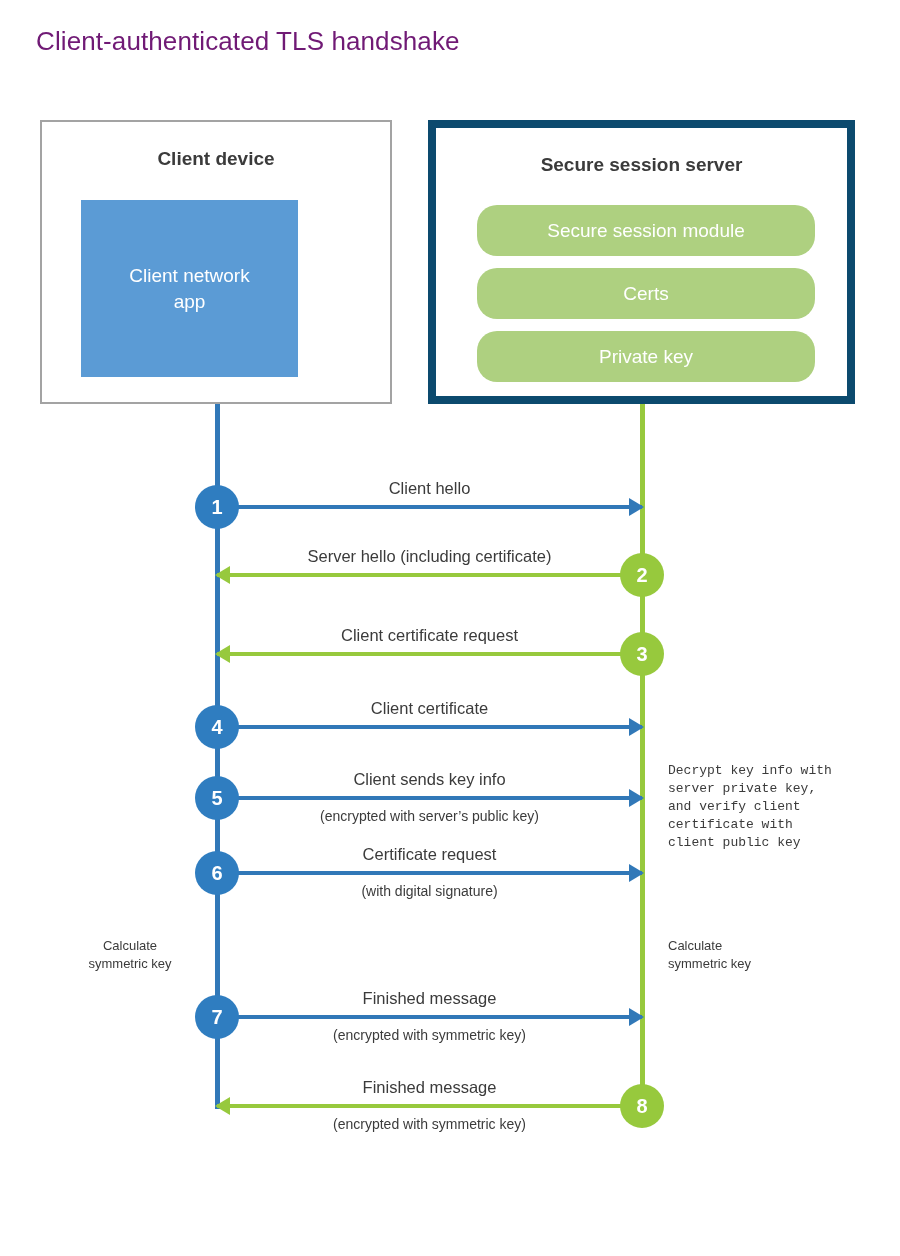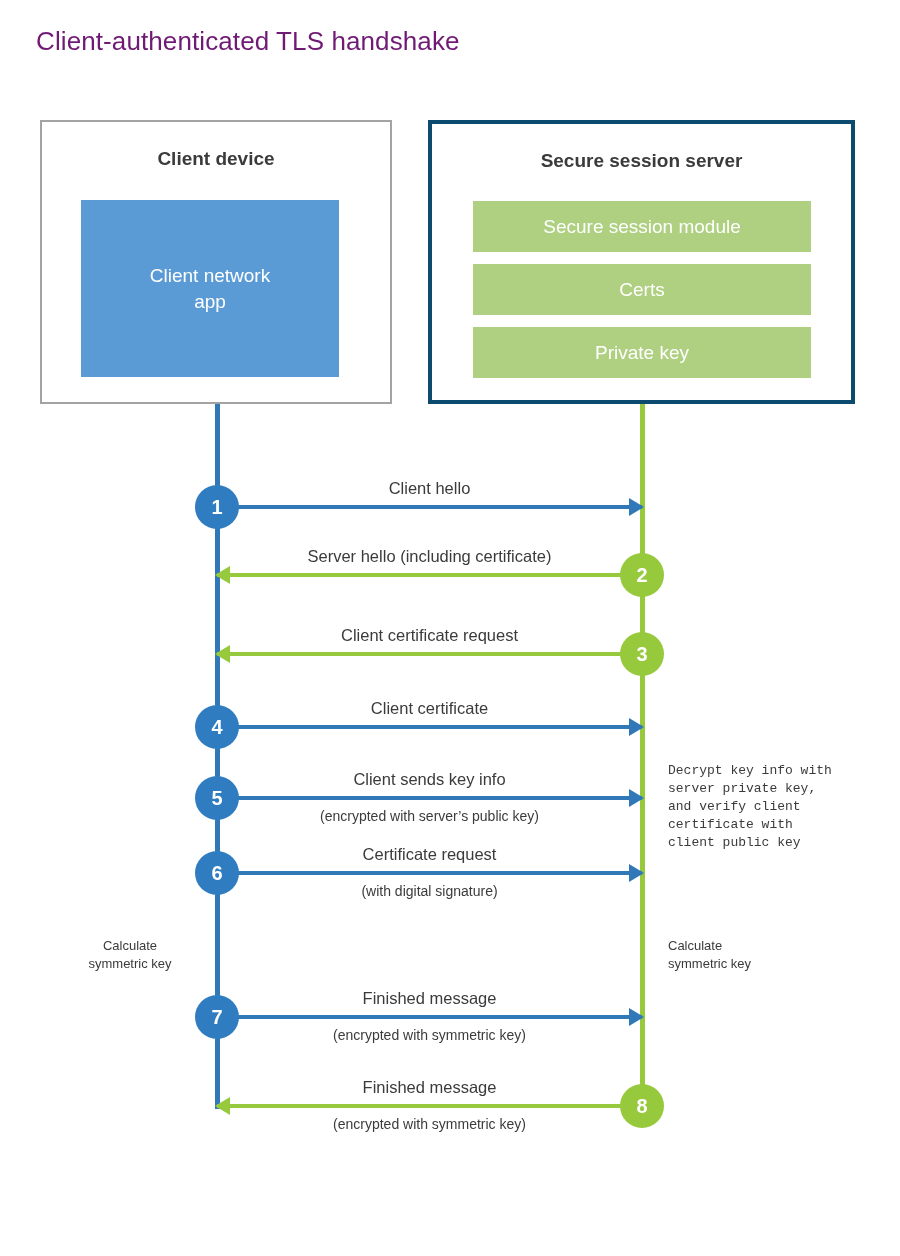--- a/index.html
+++ b/index.html
@@ -45,39 +45,39 @@
     top: 120px;
     width: 352px;
     height: 284px;
     border: 2px solid #a3a3a3;
   }
   #server-box {
     left: 428px;
     top: 120px;
     width: 427px;
     height: 284px;
-    border: 4px solid #0c4a6e;
+    border: 8px solid #0c4a6e;
   }
   .box-title {
     position: absolute;
     left: 0;
     right: 0;
     top: 26px;
     text-align: center;
     font-size: 19px;
     font-weight: bold;
     color: #3b3b3b;
   }
 
   
   #client-app-block {
     position: absolute;
     left: 39px;
     top: 78px;
-    width: 258px;
+    width: 217px;
     height: 177px;
     background: #5b9bd5;
     color: #ffffff;
     font-size: 19px;
     font-weight: 300;
     display: flex;
     align-items: center;
     justify-content: center;
     text-align: center;
     line-height: 1.35;
@@ -91,20 +91,21 @@
     width: 338px;
     height: 51px;
     background: #aed080;
     color: #ffffff;
     font-size: 19px;
     font-weight: 300;
     display: flex;
     align-items: center;
     justify-content: center;
     text-align: center;
+    border-radius: 20px;
   }
   #module-bar-0 { top: 77px; }
   #module-bar-1 { top: 140px; }
   #module-bar-2 { top: 203px; }
 
   
   .lifeline {
     position: absolute;
     width: 5px;
   }

